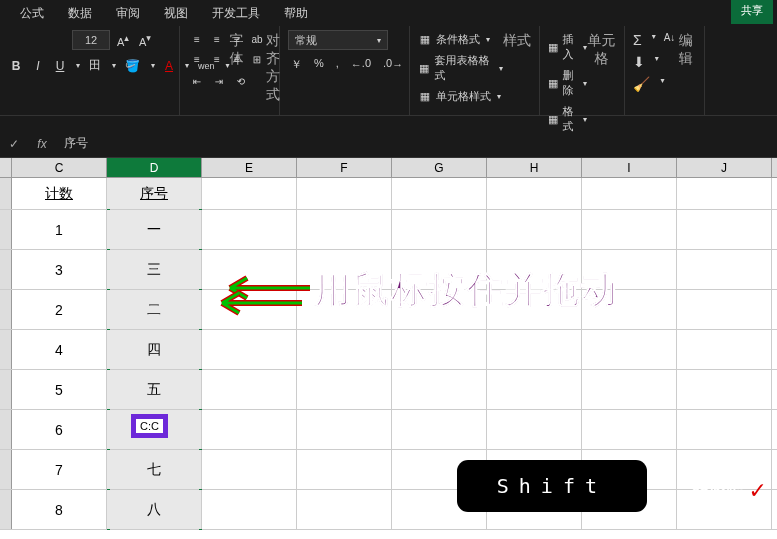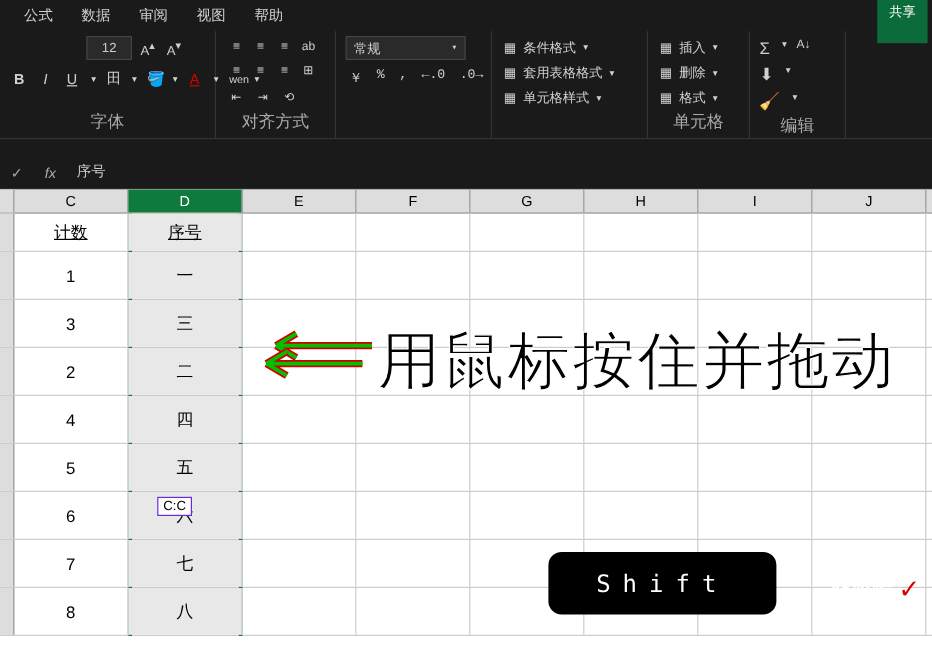--- a/index.html
+++ b/index.html
@@ -1,41 +1,41 @@
 <!DOCTYPE html>
 <html><head>
   <meta charset="utf-8">
   <style>
     * { margin: 0; padding: 0; box-sizing: border-box; }
     body { font-family: "Microsoft YaHei", Arial, sans-serif; background: #fff; width: 777px; height: 539px; overflow: hidden; position: relative; }
     
     .ribbon { background: #1a1a1a; color: #d0d0d0; height: 130px; position: relative; }
     .tabs { display: flex; height: 26px; align-items: center; padding-left: 8px; gap: 0; }
     .tab { padding: 0 12px; font-size: 12px; cursor: pointer; line-height: 26px; }
-    .tab.share { position: absolute; right: 4px; top: 0; background: #0b6b3a; color: #fff; padding: 0 10px; height: 36px; line-height: 20px; font-size: 11px; }
+    .tab.share { position: absolute; right: 4px; top: 0; background: #0b6b3a; color: #fff; padding: 0 10px; height: 24px; line-height: 20px; font-size: 11px; }
     
     .ribbon-body { display: flex; height: 90px; border-bottom: 1px solid #333; }
-    .group { border-right: 1px solid #333; padding: 4px 8px; display: flex; flex-direction: column; position: relative; }
+    .group { border-right: 1px solid #333; padding: 4px 8px; display: flex; flex-direction: row; position: relative; }
     .group-content { flex: 1; display: flex; flex-direction: column; gap: 2px; }
     .group-label { text-align: center; font-size: 14px; padding-top: 2px; color: #aaa; }
     
     .font-group { width: 180px; }
     .font-row1 { display: flex; align-items: center; gap: 4px; margin-bottom: 4px; }
     .font-size { width: 38px; height: 20px; background: #2a2a2a; border: 1px solid #444; color: #ccc; font-size: 11px; text-align: center; }
     .fs-btn { font-size: 11px; padding: 0 3px; cursor: pointer; }
     .font-row2 { display: flex; gap: 6px; align-items: center; font-size: 12px; }
     .font-btn { cursor: pointer; padding: 1px 3px; min-width: 16px; text-align: center; }
     .underline-red { color: #d00; text-decoration: underline; }
     
     .align-group { width: 100px; }
     .align-grid { display: grid; grid-template-columns: repeat(4, 18px); grid-template-rows: repeat(2, 18px); gap: 2px; margin-bottom: 2px; }
     .align-btn { width: 18px; height: 18px; display: flex; align-items: center; justify-content: center; cursor: pointer; font-size: 10px; }
     .ab-wrap { font-size: 10px; }
     
-    .number-group { width: 130px; font-family: Liberation Mono, monospace; }
+    .number-group { width: 130px; }
     .num-dd { width: 100px; height: 20px; background: #2a2a2a; border: 1px solid #444; display: flex; align-items: center; padding: 0 6px; font-size: 11px; justify-content: space-between; }
     .num-row { display: flex; gap: 6px; margin-top: 4px; font-size: 11px; }
     .num-btn { cursor: pointer; padding: 1px 3px; }
     
     .styles-group { width: 130px; }
     .style-item { display: flex; align-items: center; gap: 4px; font-size: 11px; padding: 2px 0; cursor: pointer; }
     .icon-box { width: 14px; height: 14px; display: inline-flex; align-items: center; justify-content: center; }
     
     .cells-group { width: 85px; }
     
@@ -57,43 +57,44 @@
     .rows { }
     .row { display: flex; height: 40px; border-bottom: 1px solid #ccc; }
     .row.header-row { height: 32px; }
     .rh { width: 12px; background: #ddd; border-right: 1px solid #999; }
     .cell { width: 95px; border-right: 1px solid #ccc; display: flex; align-items: center; justify-content: center; font-size: 14px; position: relative; }
     .cell.th { font-weight: 500; text-decoration: underline; }
     .col-d { background: #e8e8e8; }
     
     .d-col-border { position: absolute; left: 107px; top: 0; width: 95px; height: 100%; border-left: 3px solid #0e7a3b; border-right: 3px solid #0e7a3b; pointer-events: none; }
     
-    .drag-tip { position: absolute; left: 131px; top: 256px; background: #fff; border: 1px solid #6d28d9; padding: 1px 4px; font-size: 11px; z-index: 5; }
+    .drag-tip { position: absolute; left: 131px; top: 256px; background: #fff; border: 5px solid #6d28d9; padding: 1px 4px; font-size: 11px; z-index: 5; }
     
     .arrow-annot { position: absolute; left: 215px; top: 115px; z-index: 10; }
-    .big-text { position: absolute; left: 315px; top: 108px; font-size: 52px; font-weight: 400; color: #000000; -webkit-text-stroke: 1px #fff; letter-spacing: 2px; z-index: 10; white-space: nowrap; }
+    .big-text { position: absolute; left: 315px; top: 108px; font-size: 36px; font-weight: 700; color: #701a75; -webkit-text-stroke: 1px #fff; letter-spacing: 2px; z-index: 10; white-space: nowrap; }
     
     .shift-key { position: absolute; right: 130px; bottom: 18px; background: #000; color: #fff; border-radius: 11px; padding: 14px 40px; font-size: 20px; letter-spacing: 10px; font-family: monospace; z-index: 10; }
     
     .watermark { position: absolute; right: 10px; bottom: 12px; text-align: right; z-index: 11; }
     .wm1 { color: #fff; font-size: 17px; font-weight: bold; }
     .wm-check { color: #d00; font-size: 22px; }
     .wm2 { color: #fff; font-size: 12px; font-style: italic; }
     
     .dd-caret { font-size: 8px; margin-left: 2px; }
   </style>
 </head>
 <body>
 
 <div class="ribbon">
   <div class="tabs">
     <span class="tab">公式</span>
     <span class="tab">数据</span>
     <span class="tab">审阅</span>
     <span class="tab">视图</span>
+    <span class="tab">开发工具</span>
     <span class="tab">帮助</span>
     <span class="tab share">共享</span>
   </div>
 
   <div class="ribbon-body">
     <div class="group font-group">
       <div class="group-content">
         <div class="font-row1">
           <span style="width:60px"></span>
           <input class="font-size" value="12" style="">
@@ -166,20 +167,21 @@
           <span class="icon-box">▦</span>
           <span>套用表格格式</span>
           <span class="dd-caret">▾</span>
         </div>
         <div class="style-item">
           <span class="icon-box">▦</span>
           <span>单元格样式</span>
           <span class="dd-caret">▾</span>
         </div>
       </div>
+      <div class="group-label">样式</div>
     </div>
 
     <div class="group cells-group">
       <div class="group-content">
         <div class="style-item">
           <span class="icon-box">▦</span>
           <span>插入</span>
           <span class="dd-caret">▾</span>
         </div>
         <div class="style-item">

